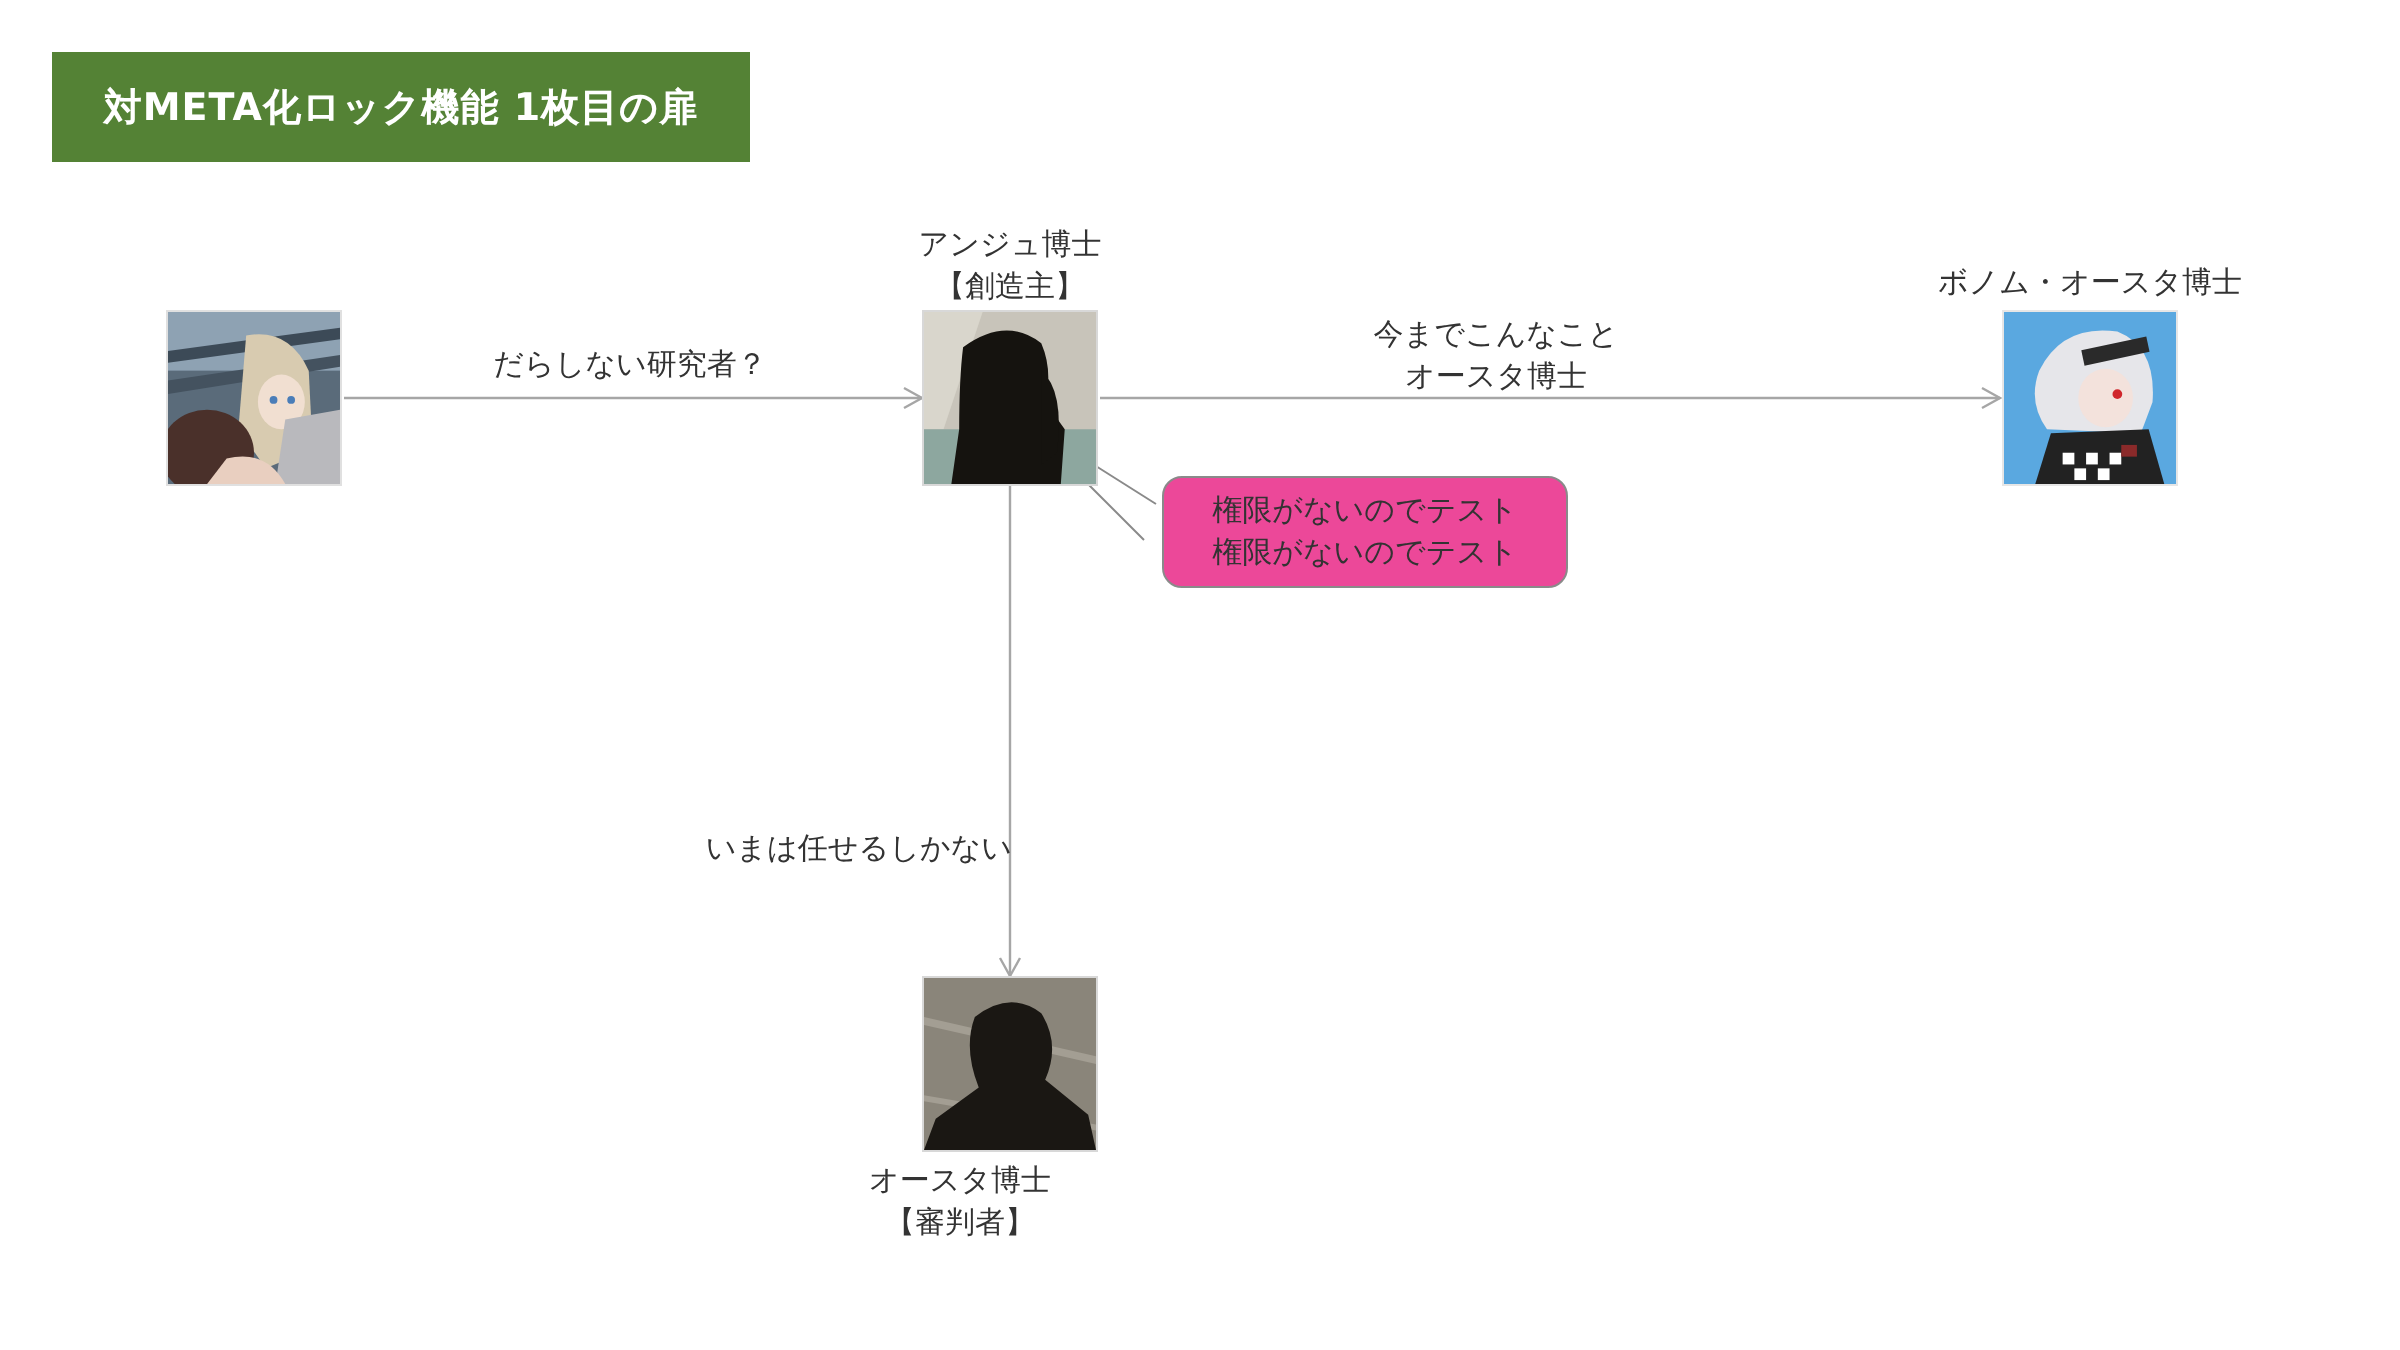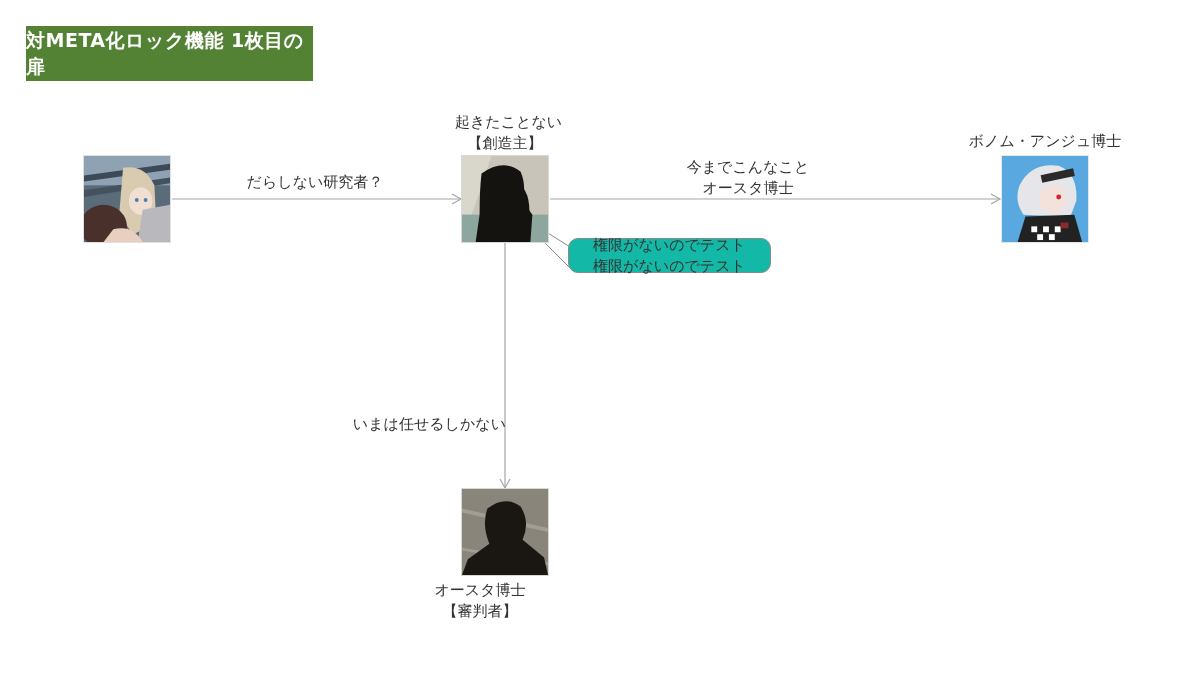--- a/index.html
+++ b/index.html
@@ -3,39 +3,39 @@
 <meta charset="utf-8">
 <style>
   html, body { margin: 0; padding: 0; }
   body {
     width: 1200px; height: 675px; position: relative; overflow: hidden;
     background: #ffffff;
     font-family: "DejaVu Sans", "Liberation Sans", sans-serif;
     color: #333333;
   }
   .title-box {
-    position: absolute; left: 26px; top: 26px; width: 287px; height: 55px;
+    position: absolute; left: 26px; top: 26px; width: 349px; height: 55px;
     background: #548235; color: #ffffff;
     display: flex; align-items: center; justify-content: center;
     font-size: 19px; font-weight: bold; letter-spacing: 0.5px;
     box-sizing: border-box;
   }
   svg.edges { position: absolute; left: 0; top: 0; width: 1200px; height: 675px; }
   .node-img {
     position: absolute; width: 88px; height: 88px; overflow: hidden;
     box-sizing: border-box; border: 1px solid #d8d8d8;
   }
   .node-img svg { width: 100%; height: 100%; display: block; }
   .label {
     position: absolute; font-size: 15px; line-height: 21px; text-align: center;
     color: #333; white-space: nowrap;
   }
   .bubble {
-    position: absolute; left: 568px; top: 238px; width: 203px; height: 35px;
-    border: 1px solid #8a8a8a; border-radius: 10px; background: #14b8a6;
+    position: absolute; left: 581px; top: 238px; width: 203px; height: 56px;
+    border: 1px solid #8a8a8a; border-radius: 10px; background: #ec4899;
     box-sizing: border-box; font-size: 15px; line-height: 21px;
     display: flex; flex-direction: column; align-items: center; justify-content: center;
   }
 </style>
 </head>
 <body>
 
 <div class="title-box">
   <span>対META化ロック機能 1枚目の扉</span>
 </div>
@@ -63,41 +63,41 @@
     <ellipse cx="58" cy="46" rx="12" ry="14" fill="#f1dfd1"></ellipse>
     <circle cx="54" cy="45" r="2" fill="#4a7db8"></circle>
       <circle cx="63" cy="45" r="2" fill="#4a7db8"></circle>
     <path d="M60,55 L88,50 L88,88 L55,88Z" fill="#b9b9bd"></path>
     <ellipse cx="20" cy="72" rx="24" ry="22" fill="#4a302a"></ellipse>
     <path d="M30,75 Q50,70 60,88 L20,88Z" fill="#e9cfc0"></path>
   </svg>
 </div>
 
 <div class="label" style="left:455px; top:112px; width:100px;">
-  <div>起きたことない</div>
+  <div>アンジュ博士</div>
   <div>【創造主】</div>
 </div>
 <div class="node-img" style="left:461px; top:155px;">
   <svg viewBox="0 0 88 88">
     <rect width="88" height="88" fill="#c8c4ba"></rect>
     <path d="M0,0 L30,0 L10,60 L0,60Z" fill="#d9d6cc"></path>
     <rect y="60" width="88" height="28" fill="#8da79f"></rect>
     <path d="M20,18 Q42,2 60,16 Q66,30 62,46 L72,60 L70,88 L14,88 L18,60 Q18,34 20,18Z" fill="#15130f"></path>
     <path d="M60,30 Q72,40 68,72 L60,78Z" fill="#15130f"></path>
   </svg>
 </div>
 
 <div class="label" style="left:215px; top:172px; width:200px;">だらしない研究者？</div>
 
 <div class="label" style="left:648px; top:157px; width:200px;">
   <div>今までこんなこと</div>
   <div>オースタ博士</div>
 </div>
 
-<div class="label" style="left:955px; top:131px; width:180px;">ボノム・アンジュ博士</div>
+<div class="label" style="left:955px; top:131px; width:180px;">ボノム・オースタ博士</div>
 <div class="node-img" style="left:1001px; top:155px; border-color:#e6e6e6;">
   <svg viewBox="0 0 88 88">
     <rect width="88" height="88" fill="#5aa8e0"></rect>
     <path d="M18,30 Q30,6 58,10 Q78,18 76,46 L70,62 L22,60 Q12,46 18,30Z" fill="#e6e6ea"></path>
     <rect x="40" y="16" width="34" height="8" transform="rotate(-12 57 20)" fill="#2a2a2a"></rect>
     <ellipse cx="52" cy="44" rx="14" ry="15" fill="#f3e2dc"></ellipse>
     <circle cx="58" cy="42" r="2.5" fill="#d0262c"></circle>
     <path d="M24,62 L74,60 L82,88 L16,88Z" fill="#222"></path>
     <rect x="30" y="72" width="6" height="6" fill="#fff"></rect>
       <rect x="42" y="72" width="6" height="6" fill="#fff"></rect>

